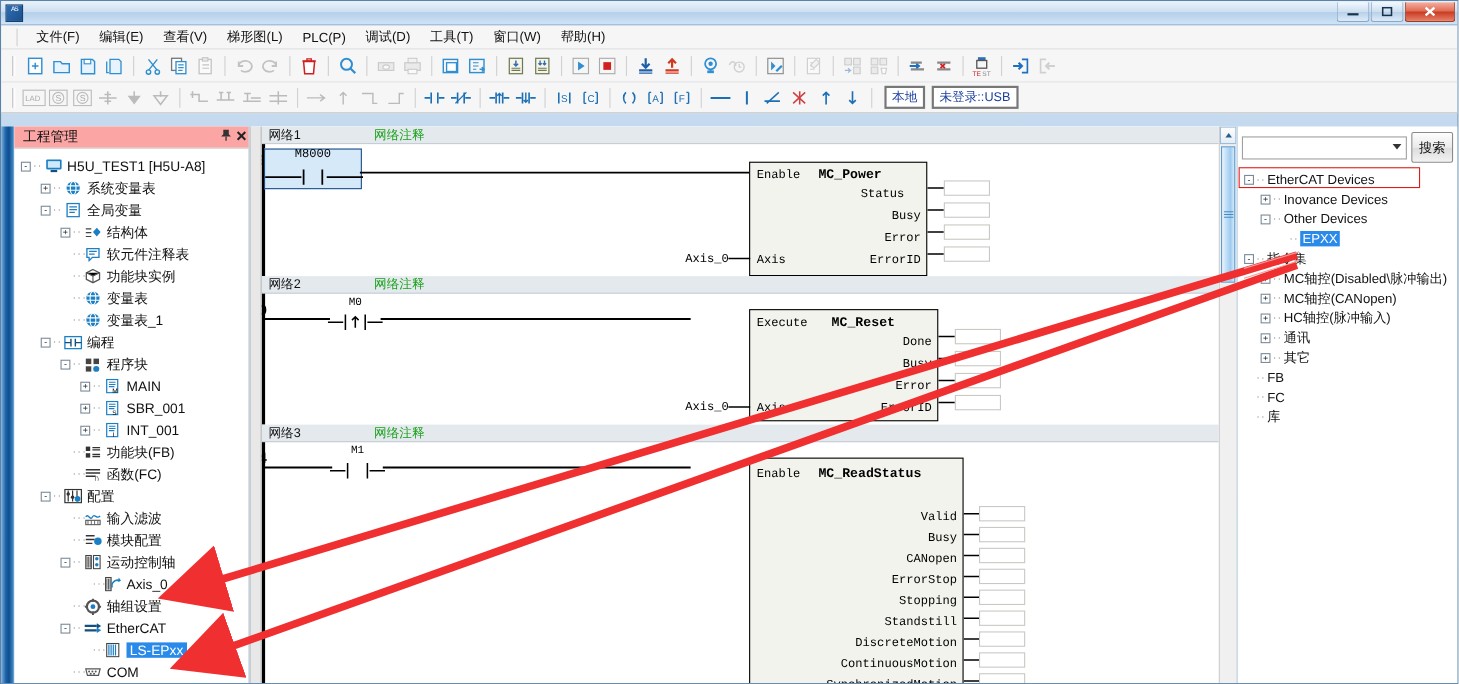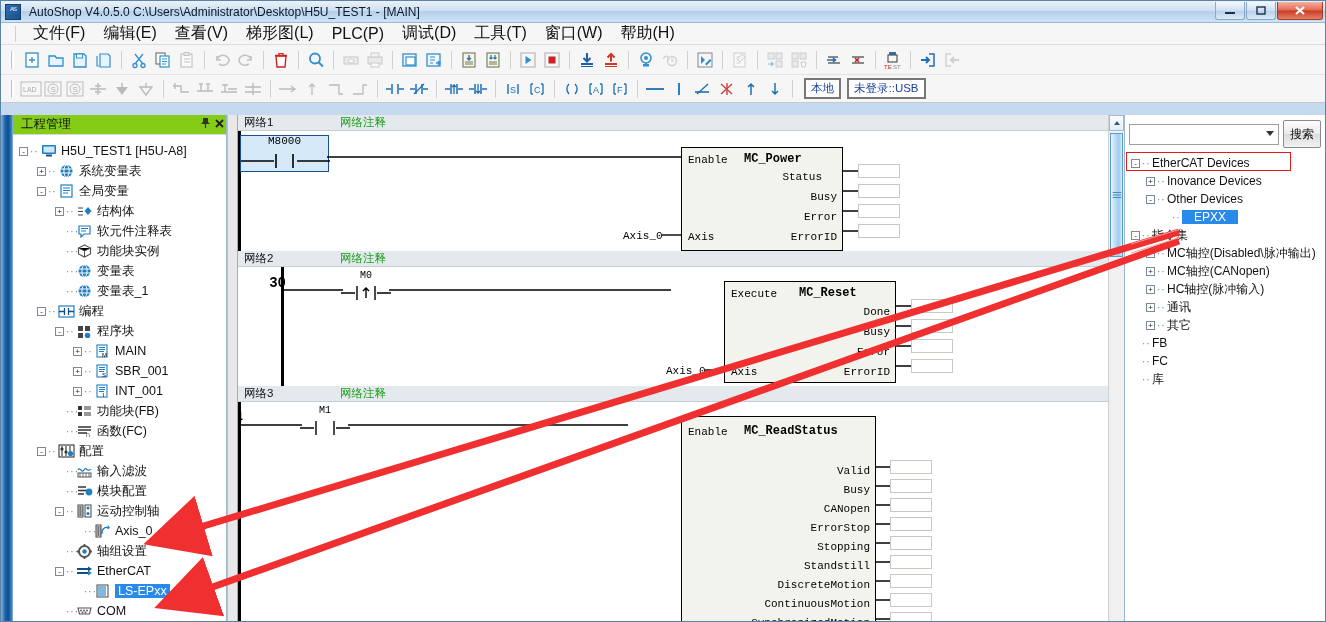--- a/index.html
+++ b/index.html
@@ -68,21 +68,21 @@
     background: #f6f6f6;
     display: flex; align-items: center;
     border-bottom: 1px solid #dcdcdc;
     padding-left: 14px;
   }
   .menubar .sep-left {
     width:1px; height:16px; background:#cfcfcf; margin-right:8px;
   }
   .menu-item {
     padding: 2px 9px;
-    font-size: 16px; color:#111;
+    font-size: 12px; color:#111;
     font-family: "Liberation Sans", sans-serif;
     white-space: nowrap;
     text-align: right;
   }
 
   
   .toolbar {
     height: 30px;
     background:#f6f6f6;
     display:flex; align-items:center;
@@ -121,21 +121,21 @@
 
   
   .left-panel {
     width: 214px; flex:0 0 auto;
     background:#fff;
     border-right:1px solid #9bb7d0;
     display:flex; flex-direction:column;
   }
   .panel-head {
     height: 20px;
-    background:#84cc16;
+    background:#fca5a5;
     border-bottom:1px solid #d8d8d8;
     display:flex; align-items:center;
     padding: 0 0 0 8px;
     font-size:12.5px; color:#111;
   }
   .panel-head .spacer { flex:1; }
   .panel-head .pin, .panel-head .xbtn {
     width:14px; text-align:center; font-size:12px; color:#333; font-weight:bold;
   }
   .tree { padding: 6px 0 0 6px; overflow:hidden; flex:1; position:relative;}
@@ -216,39 +216,38 @@
   .combo .caret { font-size:9px; color:#333; }
   .searchbtn {
     height:28px; min-width:38px; border:1px solid #8a8a8a; border-radius:2px;
     background:linear-gradient(to bottom,#fdfdfd,#eaeaea 50%, #dcdcdc 52%, #f2f2f2);
     display:flex; align-items:center; justify-content:center; font-size:12px; color:#111;
     padding: 0 4px;
   }
   .tbox-tree { padding: 2px 0 0 4px; position:relative; }
   .tb-node { display:flex; align-items:center; height:18px; white-space:nowrap; }
   .tb-lbl { font-size:12px; color:#111; font-family:"Liberation Sans", sans-serif;}
-  .tb-lbl.sel { background:#2a8aea; color:#fff; padding:0 12px;}
+  .tb-lbl.sel { background:#2a8aea; color:#fff; padding:0 2px;}
   .redbox {
     position:absolute; left:1px; top:0px; width:165px; height:19px;
     border:1.5px solid #e01b1b; pointer-events:none;
   }
 
   
   .overlay { position:absolute; inset:0; pointer-events:none; }
 </style>
 </head>
 <body>
 
 <div id="app">
 
   <div class="titlebar">
     <div class="app-icon">
       <div class="ai-top">AS</div>
     </div>
-    <div class="title-text">AutoShop V4.0.5.0  C:\Users\Administrator\Desktop\H5U_TEST1 - [MAIN]</div>
     <div class="winbtns">
       <div class="winbtn">
         <svg width="12" height="10">
             <rect x="1" y="6" width="10" height="2" fill="#16324f"></rect>
           </svg>
       </div>
       <div class="winbtn">
         <svg width="12" height="10">
             <rect x="2" y="1" width="8" height="7" fill="none" stroke="#16324f" stroke-width="1.4"></rect>
           </svg>
@@ -1090,21 +1089,21 @@
               <div class="outbox" style="left:620px;top:73px;"></div>
               <div class="outbox" style="left:620px;top:93px;"></div>
             </div>
           </div>
 
           <div class="network" style="position:absolute;left:0;top:136px;width:100%;">
             <div class="net-head">
               <span class="net-name">网络2</span>
               <span class="net-comment">网络注释</span>
             </div>
-            <div class="rung" style="height:119px;position:relative;margin-left:43px;">
+            <div class="rung" style="height:119px;position:relative;">
               <div class="rung-num" style="left:-35px;top:8px;">30</div>
               <div class="vrail"></div>
               <div style="position:absolute;left:60px;top:3px;width:50px;height:34px;">
                 <div class="mono" style="text-align:center;font-size:10px;">M0</div>
                 <svg width="50" height="22" style="position:absolute;left:0;top:12px;">
                   <path d="M0 11h14M36 11h14M16 4v14M34 4v14M25 16V6M22 9l3-3 3 3" stroke="#000" stroke-width="1.4" fill="none"></path>
                 </svg>
               </div>
               <svg width="390" height="8" style="position:absolute;left:0px;top:19px;">
                   <path d="M0 4h62M108 4h282" stroke="#000" stroke-width="1.6"></path>

